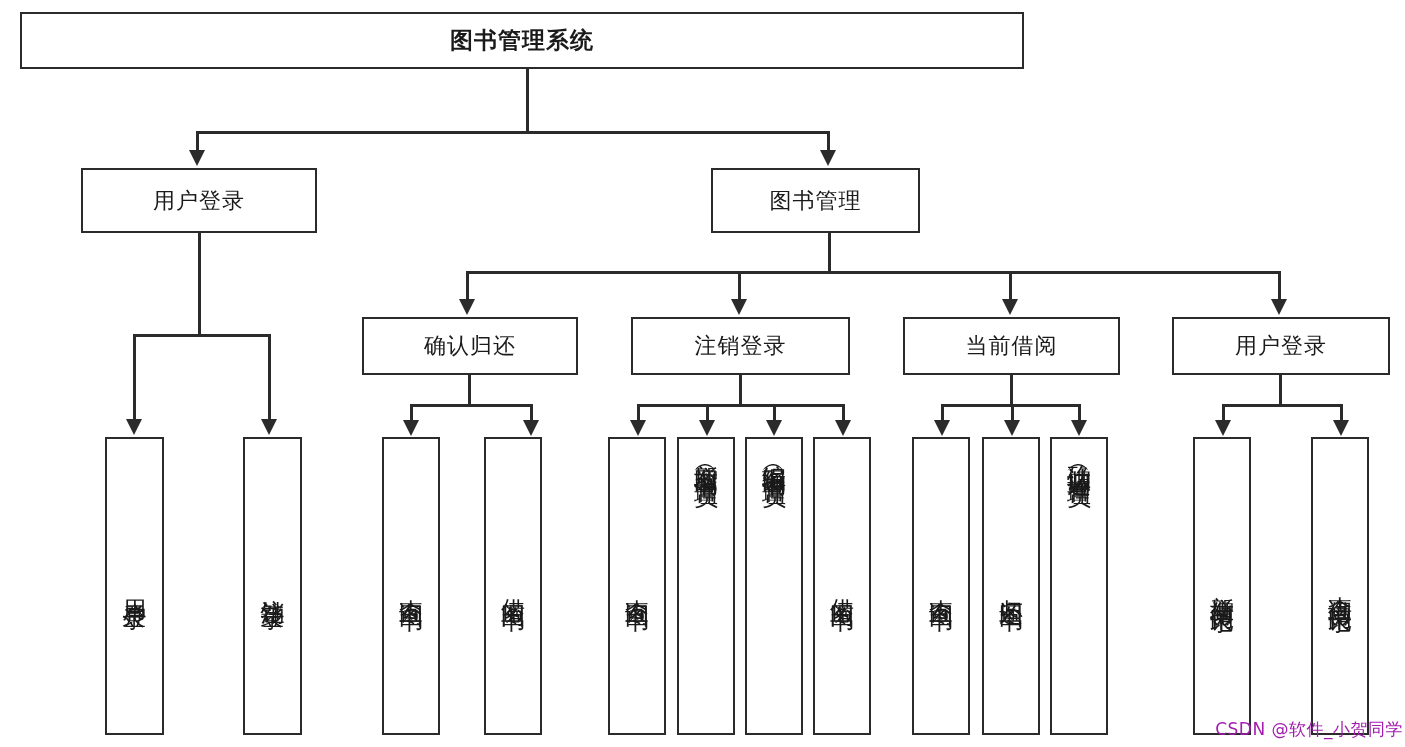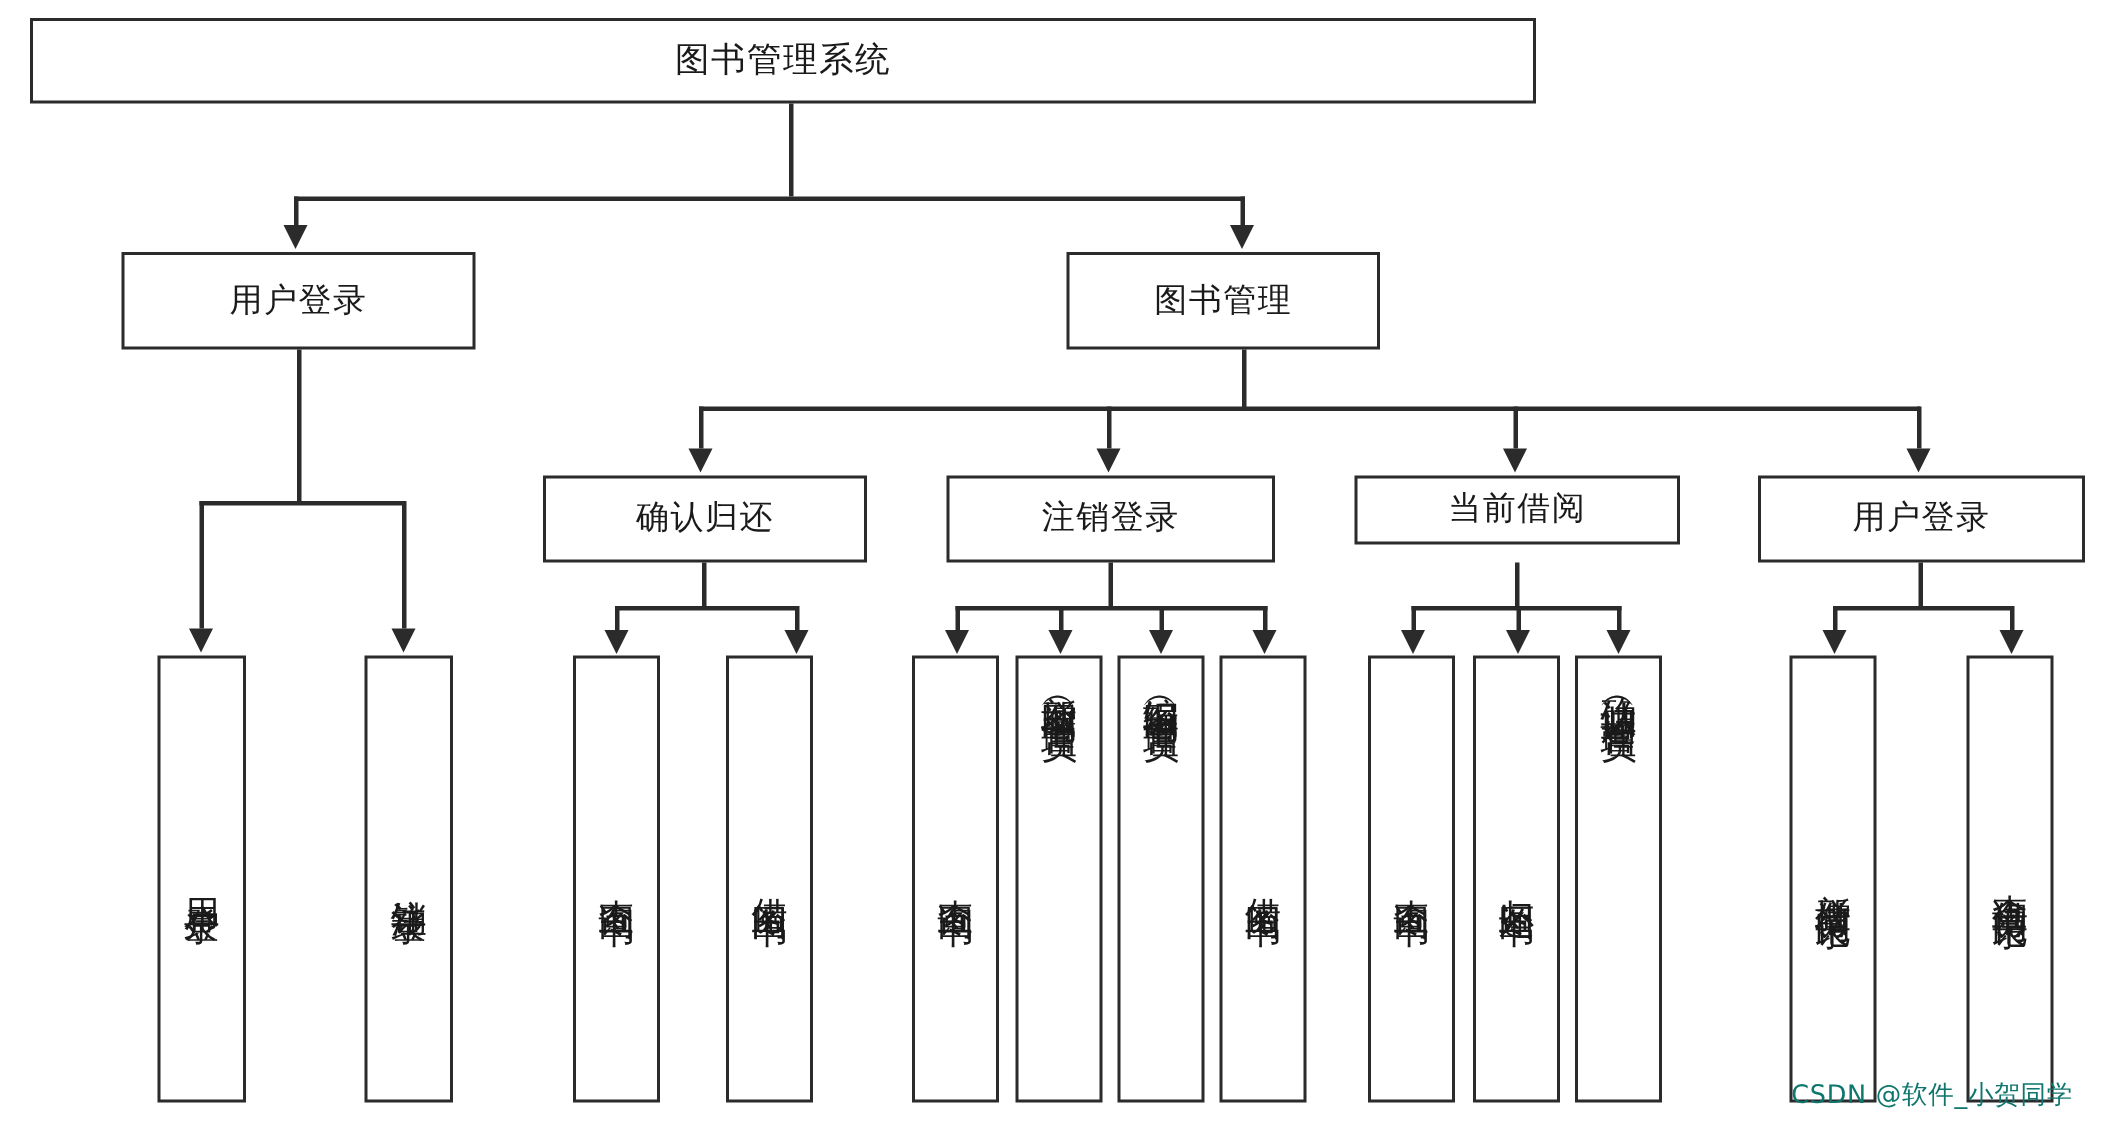--- a/index.html
+++ b/index.html
@@ -67,34 +67,34 @@
   .arrow {
     position: absolute;
     width: 0;
     height: 0;
     border-left: 8px solid transparent;
     border-right: 8px solid transparent;
     border-top: 16px solid #2b2b2b;
   }
   .watermark {
     position: absolute;
-    right: 23px;
+    right: 2px;
     bottom: 6px;
     font-size: 17px;
-    color: #0f766e;
+    color: #a21caf;
     letter-spacing: 0.5px;
     white-space: nowrap;
   }
 </style>
 </head>
 <body>
 
 <div id="canvas">
 
-  <div class="node root" style="left:20px; top:12px; width:1004px; height:57px;">
+  <div class="node root" style="left:20px; top:12px; width:1004px; height:57px;font-weight:bold;">
     <span class="label">图书管理系统</span>
   </div>
 
   <div class="vline" style="left:526px; top:69px; height:62px;"></div>
   <div class="hline" style="left:196px; top:131px; width:634px;"></div>
   <div class="vline" style="left:196px; top:131px; height:19px;"></div>
   <div class="arrow" style="left:189px; top:150px;"></div>
   <div class="vline" style="left:827px; top:131px; height:19px;"></div>
   <div class="arrow" style="left:820px; top:150px;"></div>
 
@@ -123,21 +123,21 @@
   <div class="arrow" style="left:1002px; top:299px;"></div>
   <div class="vline" style="left:1278px; top:271px; height:28px;"></div>
   <div class="arrow" style="left:1271px; top:299px;"></div>
 
   <div class="node branch" style="left:362px; top:317px; width:216px; height:58px;">
     <span class="label">确认归还</span>
   </div>
   <div class="node branch" style="left:631px; top:317px; width:219px; height:58px;">
     <span class="label">注销登录</span>
   </div>
-  <div class="node branch" style="left:903px; top:317px; width:217px; height:46px;">
+  <div class="node branch" style="left:903px; top:317px; width:217px; height:58px;">
     <span class="label">当前借阅</span>
   </div>
   <div class="node branch" style="left:1172px; top:317px; width:218px; height:58px;">
     <span class="label">用户登录</span>
   </div>
 
   <div class="vline" style="left:468px; top:375px; height:31px;"></div>
   <div class="hline" style="left:410px; top:404px; width:120px;"></div>
   <div class="vline" style="left:410px; top:404px; height:16px;"></div>
   <div class="arrow" style="left:403px; top:420px;"></div>

